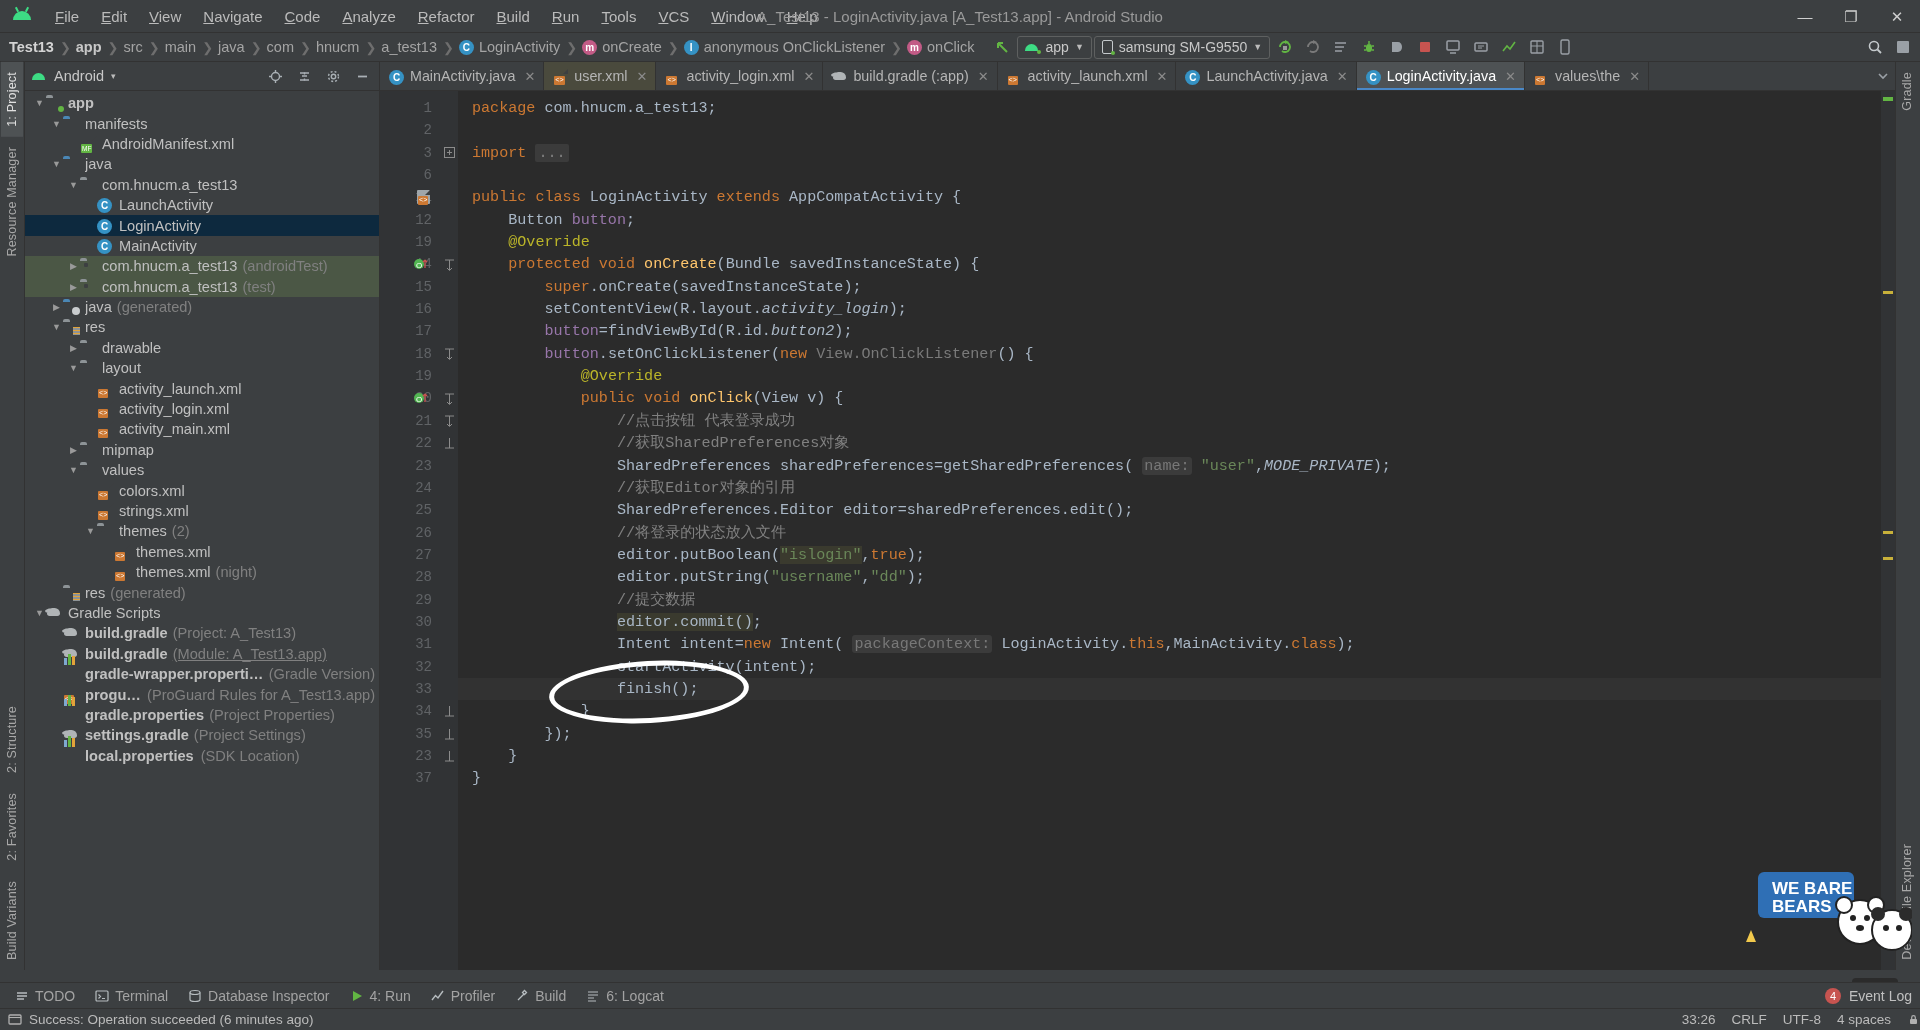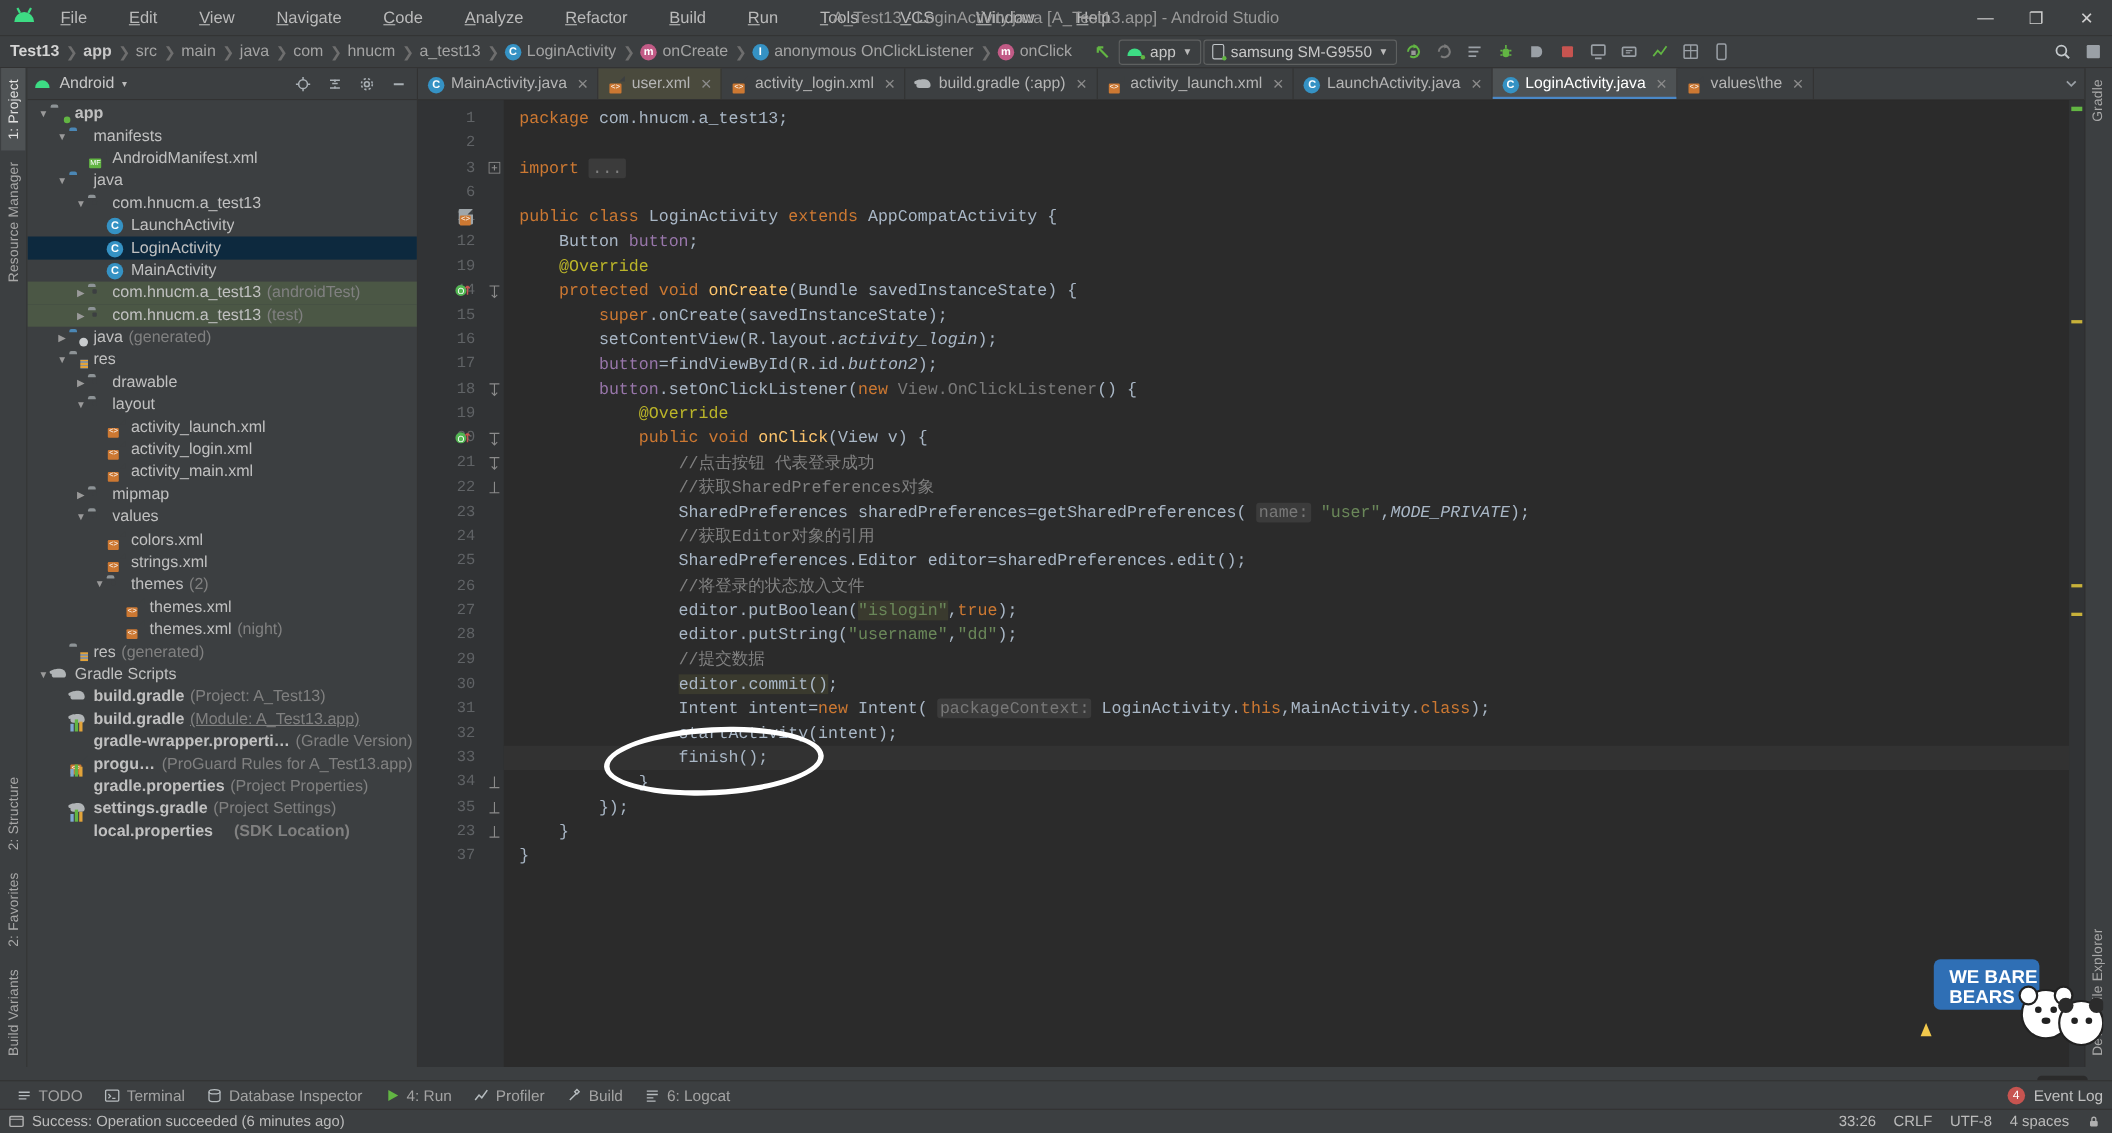--- a/index.html
+++ b/index.html
@@ -22,21 +22,21 @@
   .logo-droid .body{
     position:absolute; left:1px; top:6px; width:18px; height:9px;
     background:#3ddc84; border-radius:9px 9px 0 0;
   }
   .logo-droid .ear{
     position:absolute; width:2px; height:5px; background:#3ddc84; transform:rotate(-28deg);
     top:2px; left:4px;
   }
   .logo-droid .ear.r{ transform:rotate(28deg); left:14px; }
   .logo-droid .eye{ position:absolute; width:2px;height:2px;background:#3c3f41;border-radius:50%; top:9px;}
-  .menu{ display:flex; align-items:center; gap:16px; }
+  .menu{ display:flex; align-items:center; gap:0px; }
   .menu .mi{
     padding:4px 11px; color:#bbbbbb; font-size:15px; cursor:default; white-space:nowrap;
   }
   .menu .mi u{ text-decoration:underline; }
   .win-title{
     position:absolute; left:50%; transform:translateX(-50%);
     color:#9a9a9a; font-size:15px; white-space:nowrap; pointer-events:none;
   }
   .win-btns{ position:absolute; right:0; top:0; height:33px; display:flex; align-items:center; }
   .win-btns .wb{ width:46px; height:33px; display:flex; align-items:center; justify-content:center; color:#cfcfcf; }
@@ -206,21 +206,21 @@
   .bb{ display:flex; align-items:center; gap:6px; padding:2px 9px; font-size:14px; color:#c0c0c0; border-radius:3px;}
   .bb .n{ color:#a3a3a3; }
   .bottombar .right{ margin-left:auto; display:flex; align-items:center; gap:8px; padding-right:8px;}
   .evt-badge{ width:16px;height:16px;border-radius:50%;background:#c75450;color:#fff;font-size:11px;
               display:flex;align-items:center;justify-content:center;}
   .statusbar{
     position:absolute; left:0; right:0; bottom:0; height:22px; background:#3c3f41;
     display:flex; align-items:center; padding-left:6px; font-size:13.5px; color:#bbbbbb;
     border-top:1px solid #323232;
   }
-  .statusbar .right{ margin-left:auto; display:flex; align-items:center; gap:16px; padding-right:10px;}
+  .statusbar .right{ margin-left:auto; display:flex; align-items:center; gap:16px; }
   .sb-item{ color:#bbbbbb; }
 </style>
 </head>
 <body>
 
 <div id="app">
 
   <div class="titlebar">
     <div class="logo-droid">
       <div class="ear"></div>
@@ -628,21 +628,21 @@
           <div class="row" style="padding-left: 25px;">
             <span class="tw"></span>
             <span class="ticon"><span class="gradle-ic"><span class="tr"></span><span class="eleph"></span></span></span>
             <span class="nm" style="font-weight: bold;">settings.gradle</span>
             <span class="dim" style="font-weight: normal; margin-left: 5px;">(Project Settings)</span>
           </div>
           <div class="row" style="padding-left: 25px;">
             <span class="tw"></span>
             <span class="ticon"><span class="prop-ic"><span class="b1"></span><span class="b2x"></span><span class="b3"></span></span></span>
             <span class="nm" style="font-weight: bold;">local.properties</span>
-            <span class="dim" style="font-weight: bold; margin-left: 19px;">(SDK Location)</span>
+            <span class="dim" style="font-weight: normal; margin-left: 7px;">(SDK Location)</span>
           </div>
         </div>
     </div>
 
     <div class="editor-wrap">
       <div class="tabbar" id="tabs-root">
           <div class="tab">
             <span class="ti">
               <span class="c-badge" style="width:15px;height:15px;">C</span>
             </span>

